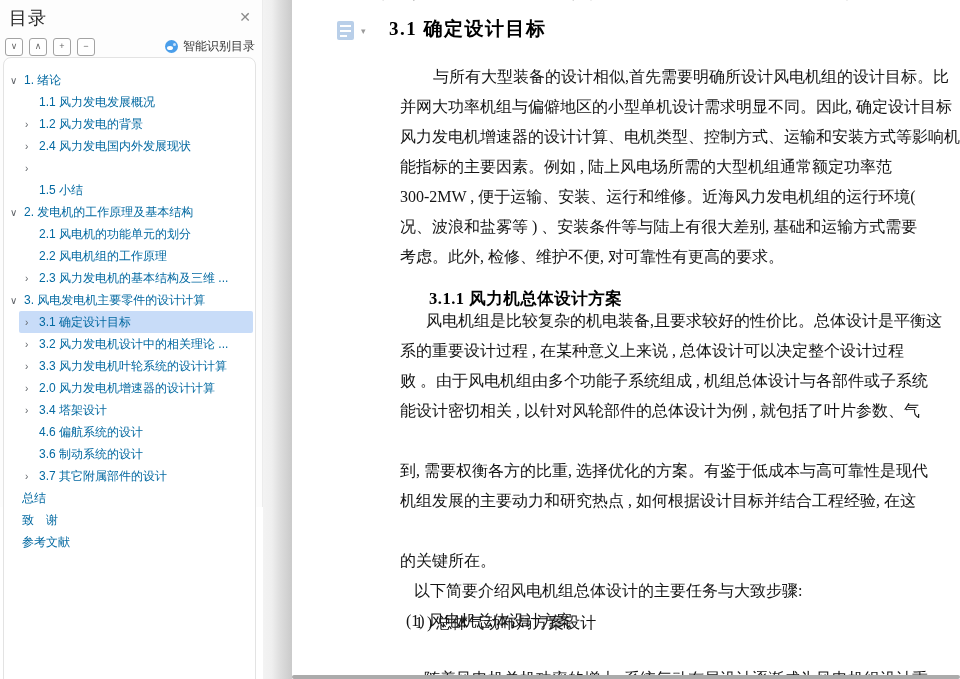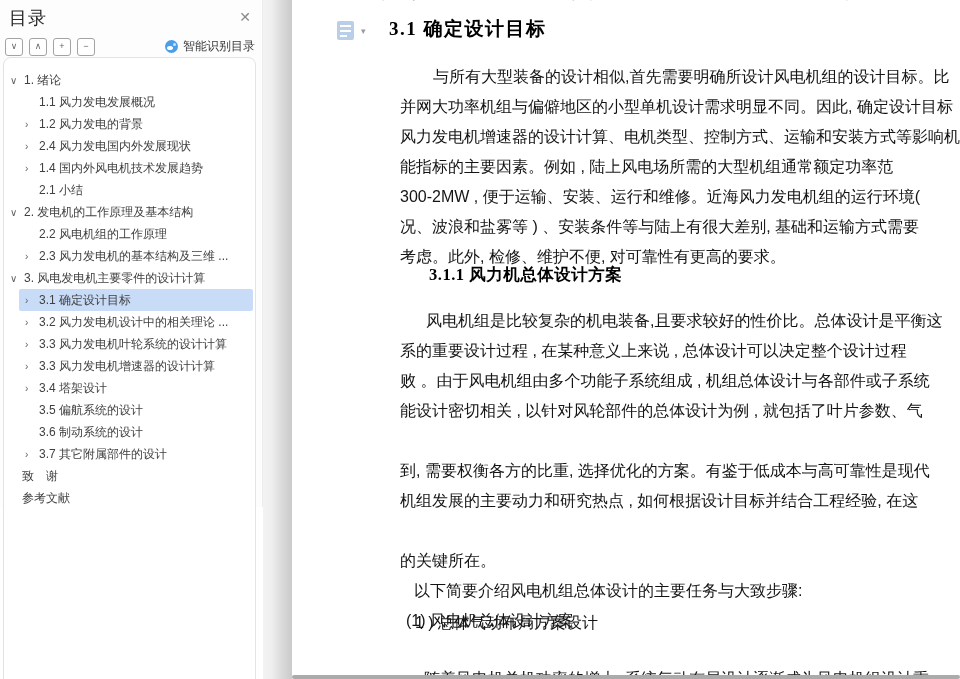--- a/index.html
+++ b/index.html
@@ -19,35 +19,35 @@
   .ai-btn{position:absolute;top:38px;left:165px;height:16px;display:flex;align-items:center;cursor:pointer;}
   .ai-ico{width:13px;height:13px;border-radius:50%;background:#4a9eea;position:relative;margin-right:5px;}
   .ai-ico:before{content:"";position:absolute;left:2px;top:6px;width:6px;height:4px;border-radius:50%;background:#fff;}
   .ai-ico:after{content:"";position:absolute;right:2px;top:3px;width:3px;height:3px;border-radius:50%;background:#cfe4fb;}
   .ai-lbl{font-size:12px;color:#383838;}
 
   .tree-panel{position:absolute;left:3px;top:57px;width:253px;height:700px;background:#fff;
               border:1px solid #e3e3e3;border-radius:8px 8px 0 0;padding-top:11px;box-sizing:border-box;}
   .row{height:22px;display:flex;align-items:center;cursor:pointer;box-sizing:border-box;}
   .row .chev{width:14px;font-size:10px;color:#5f6368;flex:0 0 14px;text-align:left;}
-  .row .lbl{font-size:12px;color:#404040;white-space:nowrap;overflow:hidden;}
+  .row .lbl{font-size:12px;color:#0369a1;white-space:nowrap;overflow:hidden;}
   .lv0c{padding-left:6px;}
   .lv0{padding-left:18px;}
   .lv1c{padding-left:21px;}
   .lv1{padding-left:35px;}
   .sel{background:#c8dcf8;margin-left:15px;margin-right:2px;padding-left:6px;border-radius:2px;}
 
   
   .gutter{position:absolute;left:263px;top:0;width:29px;height:679px;
           background:linear-gradient(90deg,#f3f3f3 0%,#efefef 30%,#dddddd 60%,#cacaca 100%);}
 
   
   .page{position:absolute;left:292px;top:0;width:668px;height:679px;background:#fff;overflow:hidden;}
   .dline{position:absolute;white-space:nowrap;height:30px;line-height:30px;font-size:16px;
-         color:#141414;font-family:Liberation Sans, sans-serif;}
+         color:#141414;font-family:Liberation Serif, serif;}
   .h1line{position:absolute;white-space:nowrap;font-weight:bold;font-size:19px;letter-spacing:1.5px;
           color:#000;font-family:"Liberation Serif","DejaVu Serif",serif;}
   .h2line{position:absolute;white-space:nowrap;font-weight:bold;font-size:16.5px;letter-spacing:.5px;
           color:#000;font-family:"Liberation Serif","DejaVu Serif",serif;}
   .doc-ico{position:absolute;left:45px;top:21px;width:17px;height:19px;background:#b9cfe9;
            border-radius:2px;cursor:pointer;}
   .doc-ico i{position:absolute;left:3px;height:2px;background:#fff;display:block;}
   .doc-ico i.l1{top:4px;width:11px;}
   .doc-ico i.l3{top:9px;width:11px;}
   .doc-ico i.l4{top:14px;width:7px;}
@@ -84,30 +84,32 @@
       <div class="row lv1c">
           <span class="chev">›</span>
           <span class="lbl">1.2 风力发电的背景</span>
         </div>
       <div class="row lv1c">
           <span class="chev">›</span>
           <span class="lbl">2.4 风力发电国内外发展现状</span>
         </div>
       <div class="row lv1c">
           <span class="chev">›</span>
-          <span class="lbl">1.4 国内外风电机技术发展趋势</span>
-        </div>
-      <div class="row lv1">
-          <span class="lbl">2.1 小结</span>
+        </div>
+      <div class="row lv1">
+          <span class="lbl">1.5 小结</span>
         </div>
       <div class="row lv0c">
           <span class="chev">∨</span>
           <span class="lbl">2.  发电机的工作原理及基本结构</span>
         </div>
       <div class="row lv1">
+          <span class="lbl">2.1 风电机的功能单元的划分</span>
+        </div>
+      <div class="row lv1">
           <span class="lbl">2.2 风电机组的工作原理</span>
         </div>
       <div class="row lv1c">
           <span class="chev">›</span>
           <span class="lbl">2.3  风力发电机的基本结构及三维 ...</span>
         </div>
       <div class="row lv0c">
           <span class="chev">∨</span>
           <span class="lbl">3.  风电发电机主要零件的设计计算</span>
         </div>
@@ -118,35 +120,38 @@
       <div class="row lv1c">
           <span class="chev">›</span>
           <span class="lbl">3.2  风力发电机设计中的相关理论 ...</span>
         </div>
       <div class="row lv1c">
           <span class="chev">›</span>
           <span class="lbl">3.3 风力发电机叶轮系统的设计计算</span>
         </div>
       <div class="row lv1c">
           <span class="chev">›</span>
-          <span class="lbl">3.3 风力发电机增速器的设计计算</span>
+          <span class="lbl">2.0 风力发电机增速器的设计计算</span>
         </div>
       <div class="row lv1c">
           <span class="chev">›</span>
           <span class="lbl">3.4  塔架设计</span>
         </div>
       <div class="row lv1">
-          <span class="lbl">3.5  偏航系统的设计</span>
+          <span class="lbl">4.6  偏航系统的设计</span>
         </div>
       <div class="row lv1">
           <span class="lbl">3.6  制动系统的设计</span>
         </div>
       <div class="row lv1c">
           <span class="chev">›</span>
           <span class="lbl">3.7 其它附属部件的设计</span>
+        </div>
+      <div class="row lv0">
+          <span class="lbl">总结</span>
         </div>
       <div class="row lv0">
           <span class="lbl">致　谢</span>
         </div>
       <div class="row lv0">
           <span class="lbl">参考文献</span>
         </div>
     </div>
   </div>
 
@@ -166,21 +171,21 @@
     <div class="h1line" style="top:16px;left:97px">3.1 确定设计目标</div>
 
     <div class="dline" style="top:62px;left:141px">与所有大型装备的设计相似,首先需要明确所设计风电机组的设计目标。比</div>
     <div class="dline" style="top:92px;left:108px">并网大功率机组与偏僻地区的小型单机设计需求明显不同。因此, 确定设计目标</div>
     <div class="dline" style="top:122px;left:108px">风力发电机增速器的设计计算、电机类型、控制方式、运输和安装方式等影响机</div>
     <div class="dline" style="top:152px;left:108px">能指标的主要因素。例如 ,  陆上风电场所需的大型机组通常额定功率范</div>
     <div class="dline" style="top:182px;left:108px">300-2MW , 便于运输、安装、运行和维修。近海风力发电机组的运行环境(</div>
     <div class="dline" style="top:212px;left:108px">况、波浪和盐雾等 ) 、安装条件等与陆上有很大差别, 基础和运输方式需要</div>
     <div class="dline" style="top:242px;left:108px">考虑。此外, 检修、维护不便, 对可靠性有更高的要求。</div>
 
-    <div class="h2line" style="top:264px;left:137px">3.1.1  风力机总体设计方案</div>
+    <div class="h2line" style="top:288px;left:137px">3.1.1  风力机总体设计方案</div>
 
     <div class="dline" style="top:306px;left:134px">风电机组是比较复杂的机电装备,且要求较好的性价比。总体设计是平衡这</div>
     <div class="dline" style="top:336px;left:108px">系的重要设计过程 ,  在某种意义上来说 , 总体设计可以决定整个设计过程</div>
     <div class="dline" style="top:366px;left:108px">败 。由于风电机组由多个功能子系统组成 , 机组总体设计与各部件或子系统</div>
     <div class="dline" style="top:396px;left:108px">能设计密切相关 , 以针对风轮部件的总体设计为例 , 就包括了叶片参数、气</div>
     <div class="dline" style="top:456px;left:108px">到, 需要权衡各方的比重, 选择优化的方案。有鉴于低成本与高可靠性是现代</div>
     <div class="dline" style="top:486px;left:108px">机组发展的主要动力和研究热点 , 如何根据设计目标并结合工程经验, 在这</div>
     <div class="dline" style="top:546px;left:108px">的关键所在。</div>
 
     <div class="dline" style="top:576px;left:122px">以下简要介绍风电机组总体设计的主要任务与大致步骤:</div>

